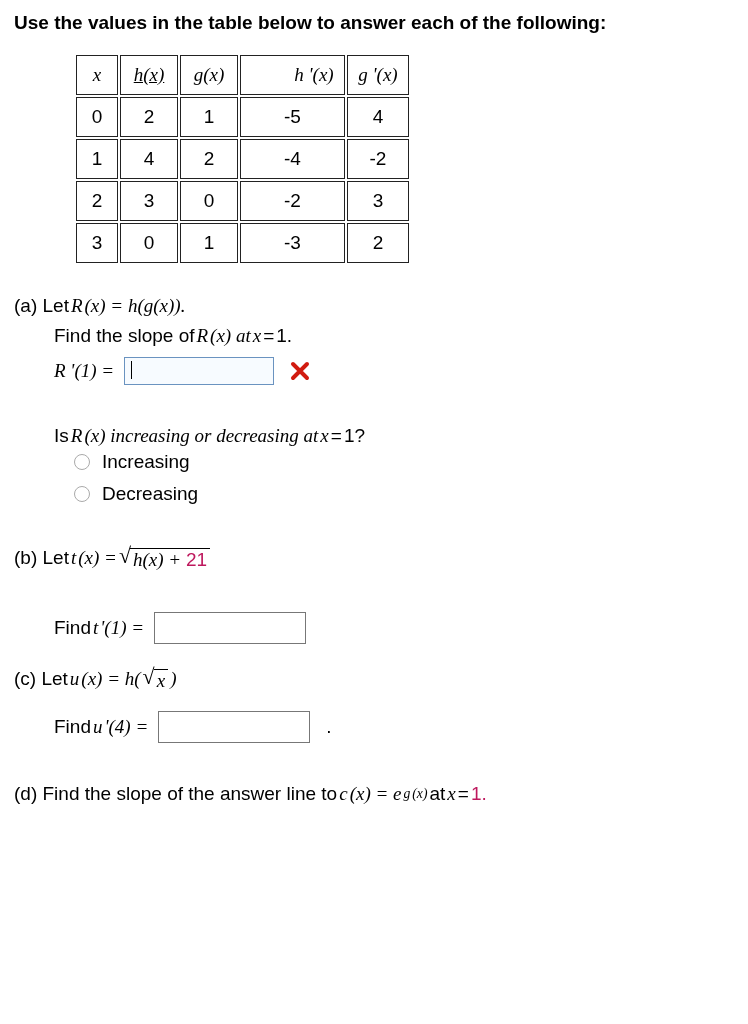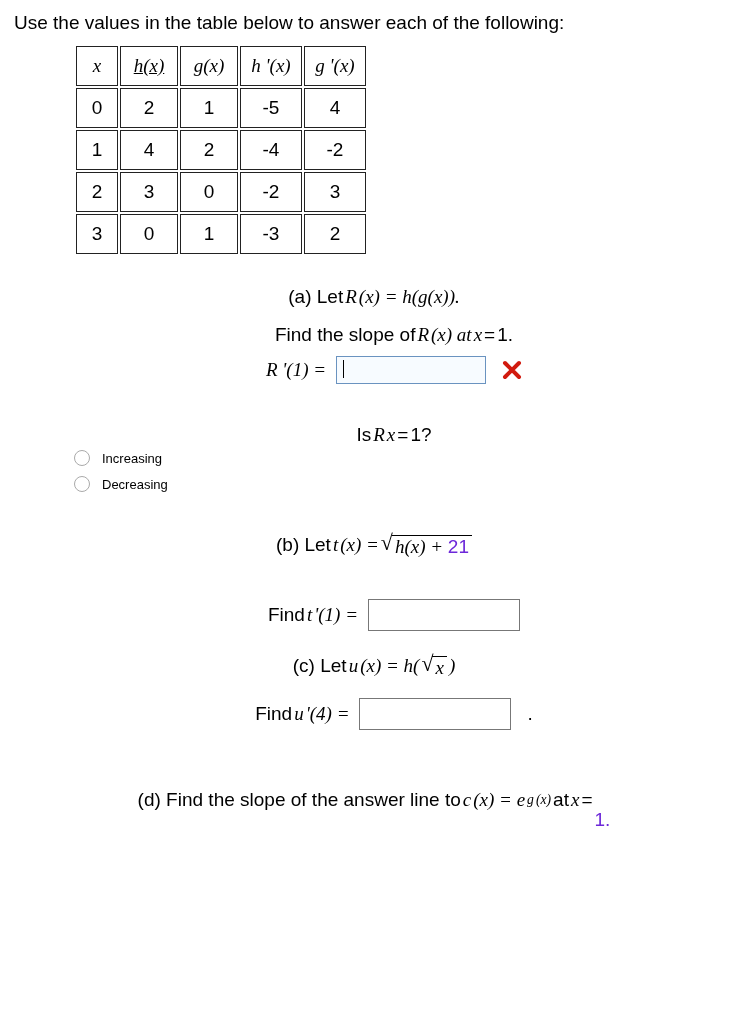--- a/index.html
+++ b/index.html
@@ -4,42 +4,42 @@
 <style>
   body {
     font-family: Arial, Helvetica, sans-serif;
     font-size: 19px;
     color: #000;
     margin: 0;
     padding: 12px 14px;
     width: 748px;
     box-sizing: border-box;
   }
-  .instr { margin-bottom: 10px; }
+  .instr { margin-bottom: 19px; font-weight: bold; }
   table.data {
     border-collapse: separate;
     border-spacing: 2px;
     margin-left: 60px;
     margin-bottom: 30px;
   }
   table.data th, table.data td {
     border: 1px solid #222;
     text-align: center;
     padding: 8px 0;
     min-width: 40px;
   }
   table.data th { font-weight: normal; font-style: italic; }
   table.data .col0 { width: 36px; }
   table.data .col1 { width: 56px; text-decoration: underline; }
   table.data .col2 { width: 56px; }
-  table.data .col3 { width: 60px; }
+  table.data .col3 { width: 60px; padding-left: 43px; }
   table.data .col4 { width: 60px; font-style: italic; }
   .ital { font-style: italic; font-family: Georgia, 'Times New Roman', serif; }
   .part { margin-bottom: 22px; }
-  .sub { margin-left: 40px; margin-top: 16px; }
+  .sub { margin-left: 40px; margin-top: 8px; }
   .sub2 { margin-left: 40px; margin-top: 18px; }
   .ansbox {
     display:inline-block;
     border: 1px solid #6a93c0;
     background: #f7fbff;
     height: 28px;
     width: 150px;
     vertical-align: middle;
     padding: 0 4px;
     box-sizing: border-box;
@@ -64,44 +64,44 @@
     margin-left: 14px;
     vertical-align: middle;
   }
   .x-mark svg { display:block; }
   .radio-row {
     margin-left: 60px;
     margin-top: 4px;
     display:flex;
     align-items:center;
     gap:12px;
-    font-size:13px;
+    font-size:19px;
   }
   .radio {
     display:inline-block;
     width:16px;
     height:16px;
     border:1px solid #aaa;
     border-radius:50%;
     box-sizing:border-box;
   }
   .sqrt {
     display:inline-flex;
     align-items:flex-start;
   }
   .sqrt .radical { font-family: Georgia, serif; font-size: 22px; line-height: 1; margin-right:-1px;}
   .sqrt .vinculum {
     border-top: 1.2px solid #000;
     padding: 0 3px;
     line-height: 1.2;
     margin-top:3px;
   }
-  .red { color: #6d28d9; margin-top: 39px; }
+  .red { color: #be185d; }
   .sup { font-size: 0.72em; vertical-align: super; }
-  .eqline { display:flex; align-items:center; flex-wrap:wrap; gap:2px;justify-content:center; }
+  .eqline { display:flex; align-items:center; flex-wrap:wrap; gap:2px; }
   .gap { display:inline-block; width:6px; }
 </style>
 </head>
 <body>
 
 <div class="instr">Use the values in the table below to answer each of the following:</div>
 
 <table class="data">
   <tbody>
       <tr>
@@ -163,20 +163,21 @@
     <span class="x-mark">
       <svg width="20" height="20" viewBox="0 0 20 20">
         <path d="M3 3 L17 17 M17 3 L3 17" stroke="#d11b0f" stroke-width="4" stroke-linecap="round"></path>
       </svg>
     </span>
   </div>
 
   <div class="sub2 eqline" style="margin-top:40px">
     <span>Is </span>
     <span class="ital">R</span>
+    <span class="ital">(x) increasing or decreasing at </span>
     <span class="ital">x</span>
     <span> = </span>
     <span>1?</span>
   </div>
   <div class="radio-row">
     <span class="radio"></span>
     <span>Increasing</span>
   </div>
   <div class="radio-row" style="margin-top:10px">
     <span class="radio"></span>

